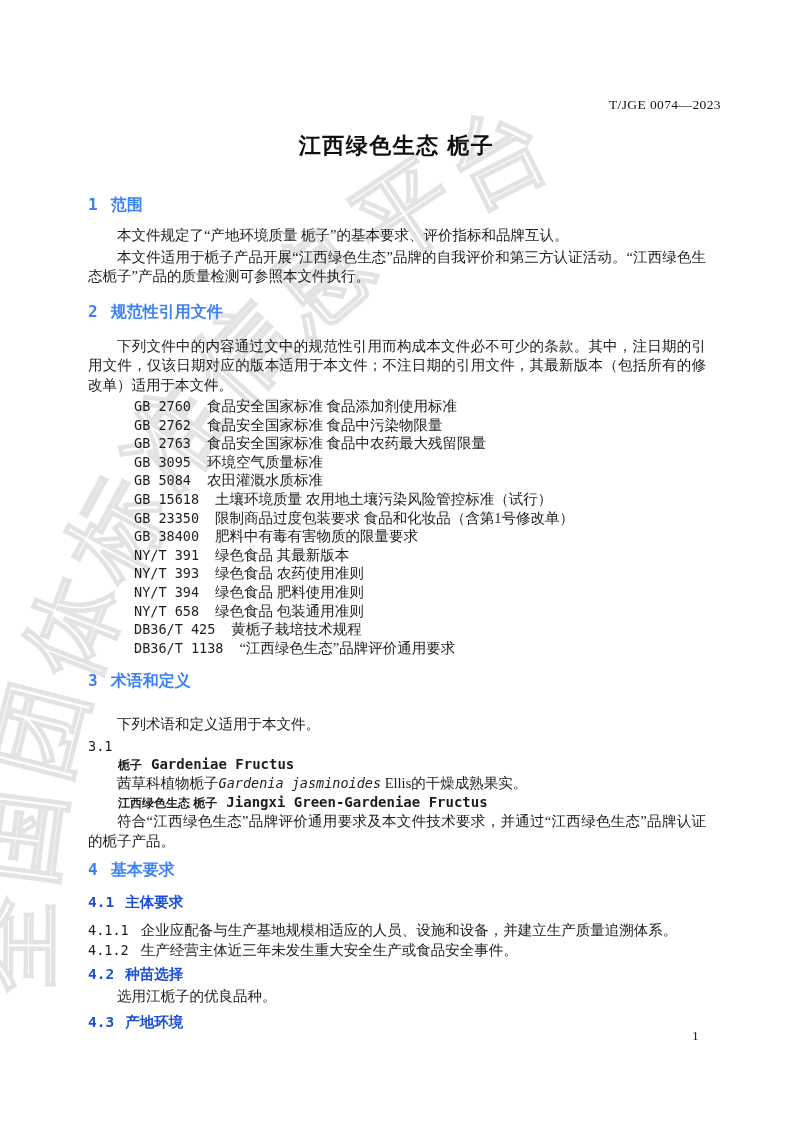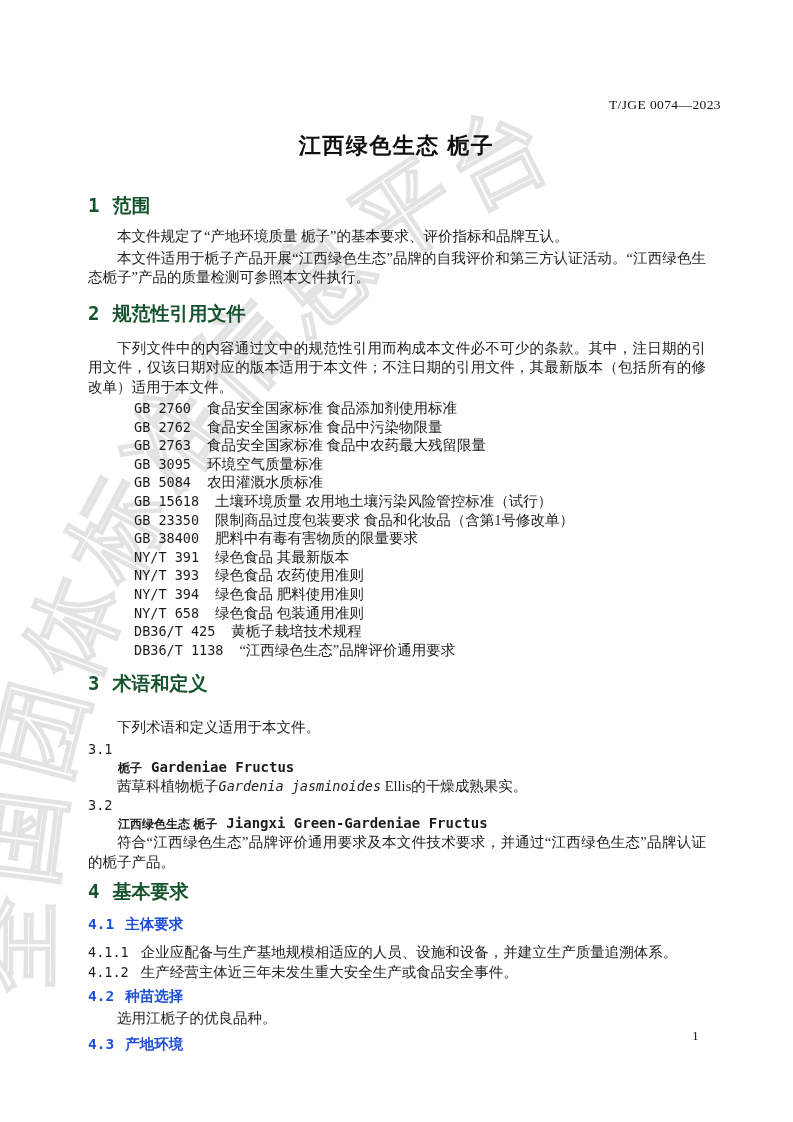--- a/index.html
+++ b/index.html
@@ -53,25 +53,25 @@
     top: 0;
     width: 618px;
     font-family: "Liberation Serif", "DejaVu Serif", serif;
     font-size: 14.5px;
     line-height: 19.5px;
     text-align: justify;
     color: #1d1d1d;
   }
   .h-sec {
     font-family: "Liberation Sans", "DejaVu Sans", sans-serif;
-    font-size: 19px;
+    font-size: 16px;
     line-height: 16px;
     font-weight: bold;
     text-align: left;
-    color: #14532d;
+    color: #3b82f6;
   }
   .h-sec .num, .h-sub .num {
     font-family: "DejaVu Sans Mono", "Liberation Mono", monospace;
     margin-right: 13px;
   }
   .h-sub {
     font-family: "Liberation Sans", "DejaVu Sans", sans-serif;
     font-size: 14.5px;
     line-height: 16px;
     font-weight: bold;
@@ -198,21 +198,20 @@
       <span class="num">3</span><span>术语和定义</span>
     </div>
     <p class="para mt-intro3">下列术语和定义适用于本文件。</p>
 
     <div class="term-label mt-t1">3.1</div>
     <div class="term-line">
       <span class="term-zh">栀子</span><span class="term-en">Gardeniae Fructus</span>
     </div>
     <p class="para"><span>茜草科植物栀子</span><span class="latin-italic">Gardenia jasminoides</span><span> Ellis的干燥成熟果实。</span></p>
 
-    <div class="term-label">3.2</div>
     <div class="term-line">
       <span class="term-zh">江西绿色生态 栀子</span><span class="term-en">Jiangxi Green-Gardeniae Fructus</span>
     </div>
     <p class="para">符合“江西绿色生态”品牌评价通用要求及本文件技术要求，并通过“江西绿色生态”品牌认证的栀子产品。</p>
 
     <div class="h-sec mt-sec4">
       <span class="num">4</span><span>基本要求</span>
     </div>
 
     <div class="h-sub mt-s41">

